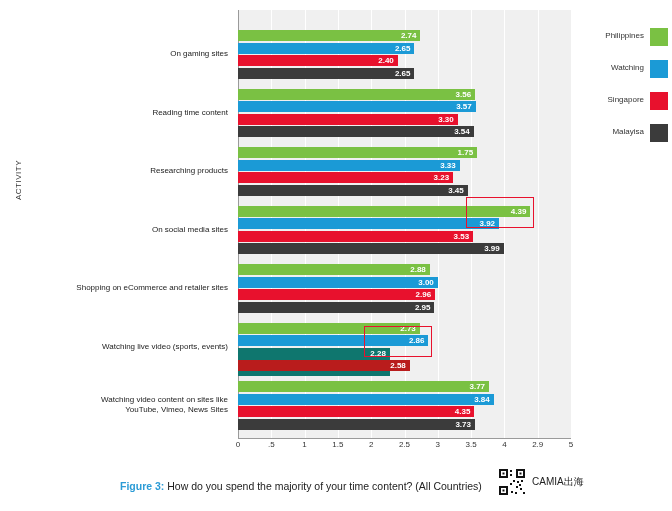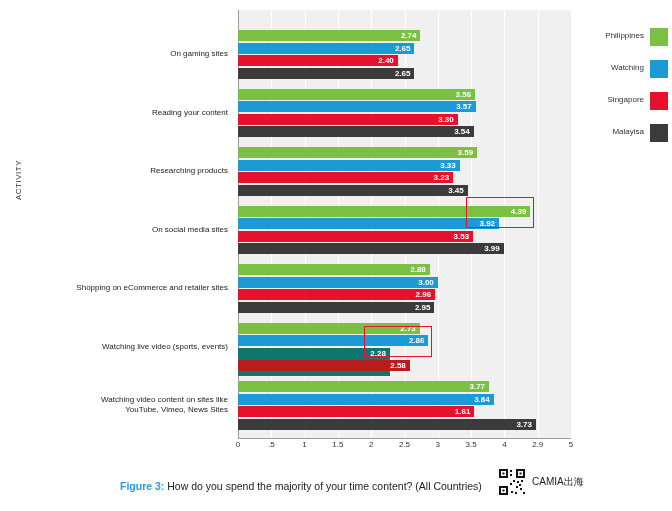--- a/index.html
+++ b/index.html
@@ -139,39 +139,39 @@
       <div class="bar" style="position: absolute; left: 238px; top: 42.5px; width: 176.49px; height: 11px; background: rgb(27, 154, 214);">
         <span class="val">2.65</span>
       </div>
       <div class="bar" style="position: absolute; left: 238px; top: 55px; width: 159.84px; height: 11px; background: rgb(232, 17, 45);">
         <span class="val">2.40</span>
       </div>
       <div class="bar dark" style="position: absolute; left: 238px; top: 67.5px; width: 176.49px; height: 11px; background: rgb(59, 59, 59);">
         <span class="val">2.65</span>
       </div>
       <div style="position: absolute; left: 0px; width: 228px; text-align: right; font-size: 8px; line-height: 10px; color: rgb(34, 34, 34); top: 107.5px;">
-        <div>Reading your content</div>
+        <div>Reading time content</div>
       </div>
       <div class="bar" style="position: absolute; left: 238px; top: 88.5px; width: 237.096px; height: 11px; background: rgb(122, 193, 67);">
         <span class="val">3.56</span>
       </div>
       <div class="bar" style="position: absolute; left: 238px; top: 101px; width: 237.762px; height: 11px; background: rgb(27, 154, 214);">
         <span class="val">3.57</span>
       </div>
       <div class="bar" style="position: absolute; left: 238px; top: 113.5px; width: 219.78px; height: 11px; background: rgb(232, 17, 45);">
         <span class="val">3.30</span>
       </div>
       <div class="bar dark" style="position: absolute; left: 238px; top: 126px; width: 235.764px; height: 11px; background: rgb(59, 59, 59);">
         <span class="val">3.54</span>
       </div>
       <div style="position: absolute; left: 0px; width: 228px; text-align: right; font-size: 8px; line-height: 10px; color: rgb(34, 34, 34); top: 166px;">
         <div>Researching products</div>
       </div>
       <div class="bar" style="position: absolute; left: 238px; top: 147px; width: 239.094px; height: 11px; background: rgb(122, 193, 67);">
-        <span class="val">3.59</span>
+        <span class="val">1.75</span>
       </div>
       <div class="bar" style="position: absolute; left: 238px; top: 159.5px; width: 221.778px; height: 11px; background: rgb(27, 154, 214);">
         <span class="val">3.33</span>
       </div>
       <div class="bar" style="position: absolute; left: 238px; top: 172px; width: 215.118px; height: 11px; background: rgb(232, 17, 45);">
         <span class="val">3.23</span>
       </div>
       <div class="bar dark" style="position: absolute; left: 238px; top: 184.5px; width: 229.77px; height: 11px; background: rgb(59, 59, 59);">
         <span class="val">3.45</span>
       </div>
@@ -224,23 +224,23 @@
         <div>Watching video content on sites like</div>
         <div>YouTube, Vimeo, News Sites</div>
       </div>
       <div class="bar" style="position: absolute; left: 238px; top: 381px; width: 251.082px; height: 11px; background: rgb(122, 193, 67);">
         <span class="val">3.77</span>
       </div>
       <div class="bar" style="position: absolute; left: 238px; top: 393.5px; width: 255.744px; height: 11px; background: rgb(27, 154, 214);">
         <span class="val">3.84</span>
       </div>
       <div class="bar" style="position: absolute; left: 238px; top: 406px; width: 236.43px; height: 11px; background: rgb(232, 17, 45);">
-        <span class="val">1.61</span>
-      </div>
-      <div class="bar dark" style="position: absolute; left: 238px; top: 418.5px; width: 298px; height: 11px; background: rgb(59, 59, 59);">
+        <span class="val">4.35</span>
+      </div>
+      <div class="bar dark" style="position: absolute; left: 238px; top: 418.5px; width: 237px; height: 11px; background: rgb(59, 59, 59);">
         <span class="val">3.73</span>
       </div>
     </div>
   <div id="highlights">
       <div class="hl" style="left: 466.374px; top: 196.5px; width: 66px; height: 29px;"></div>
       <div class="hl" style="left: 364.476px; top: 326px; width: 66px; height: 29px;"></div>
     </div>
 
   <div class="legend" id="legend">
       <div class="legend-row">

